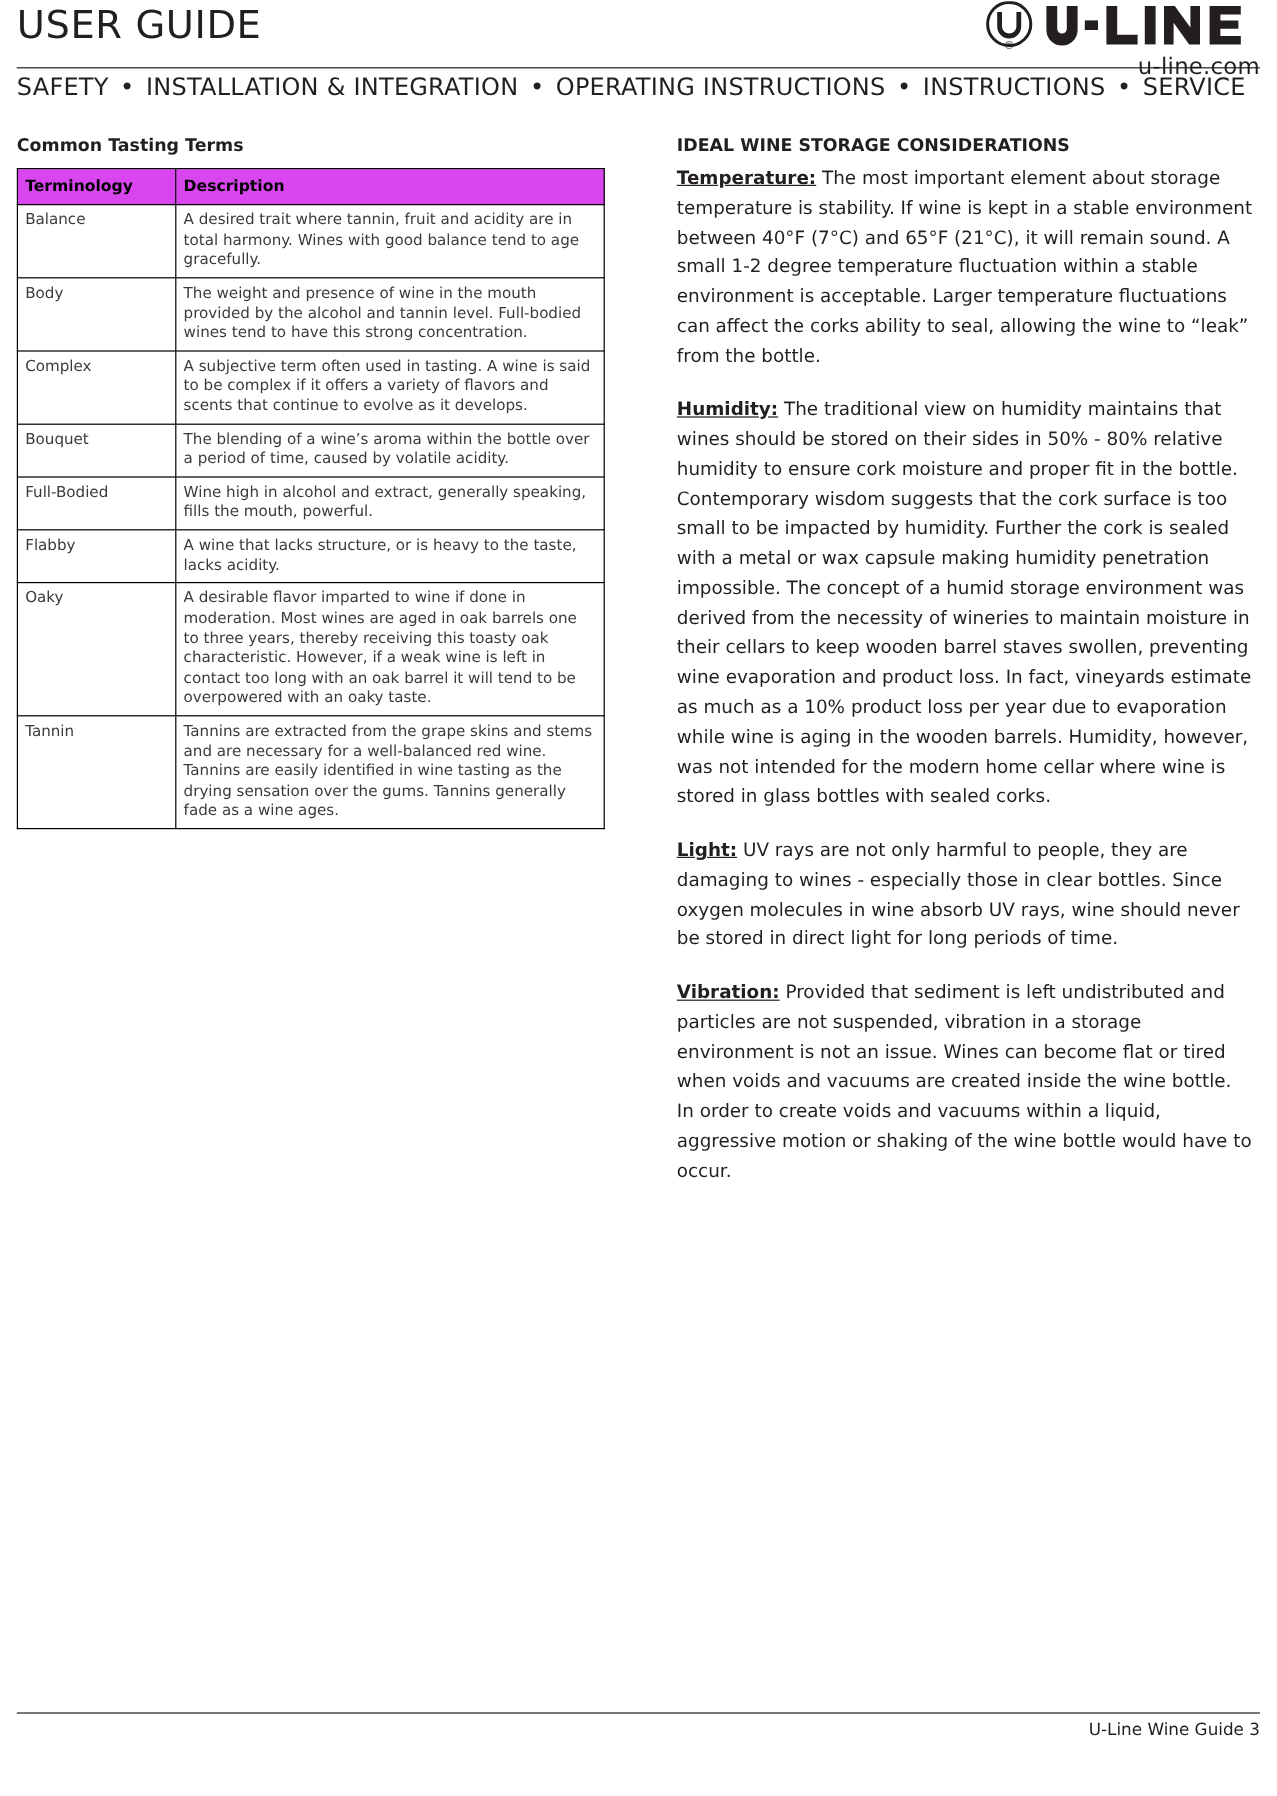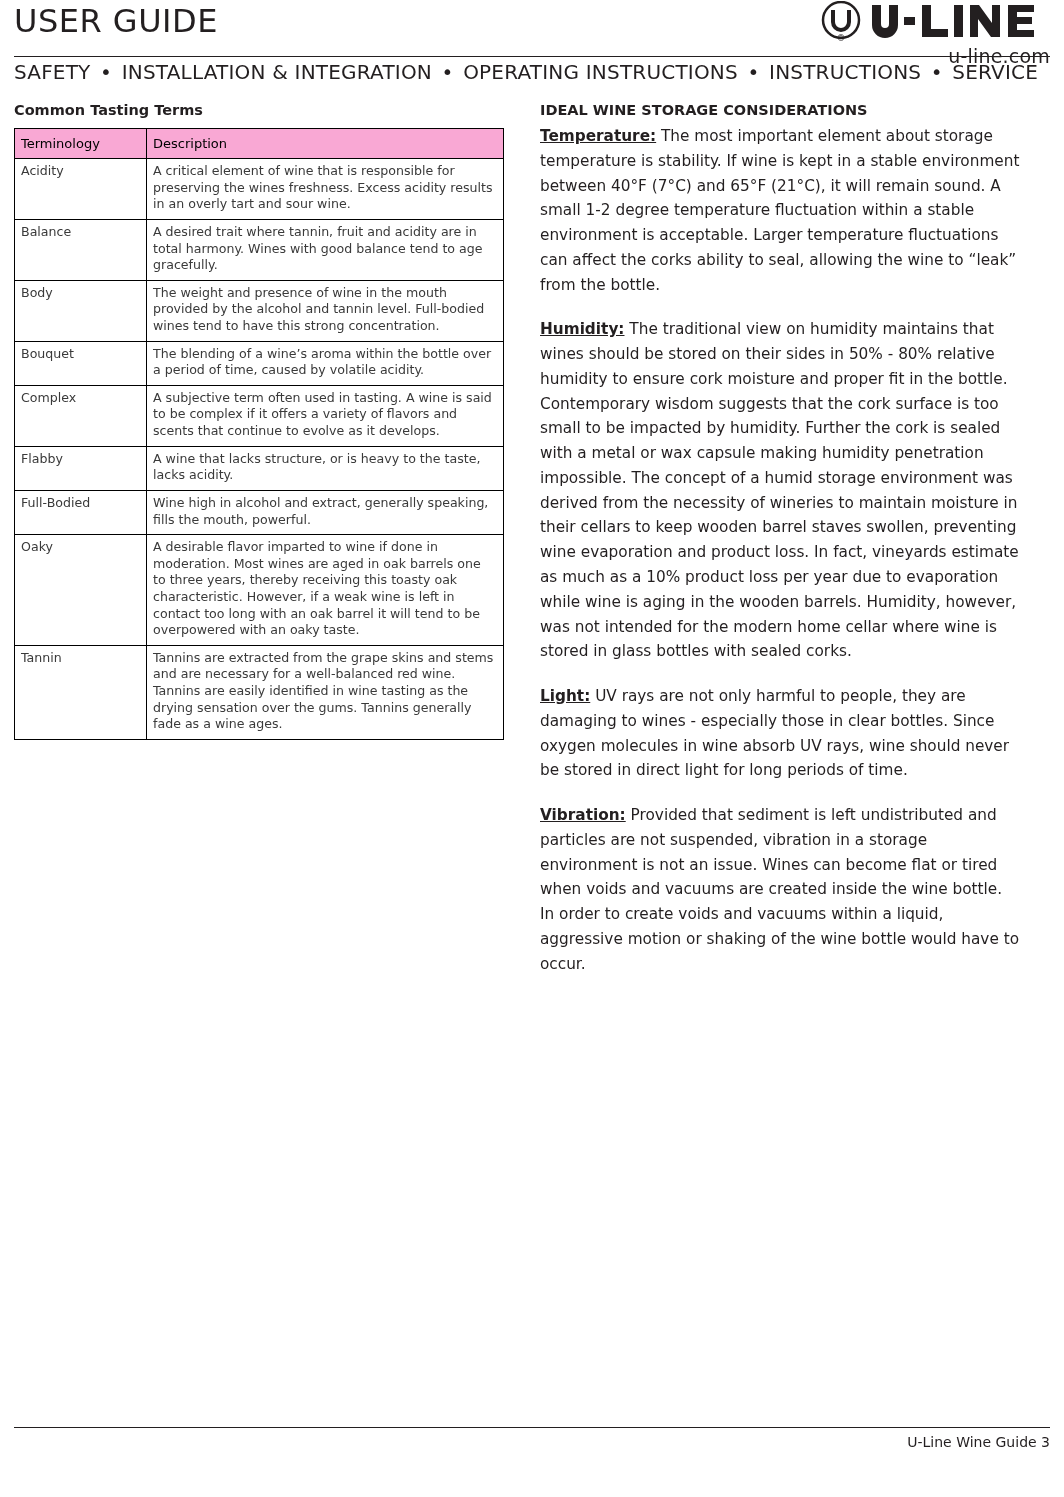--- a/index.html
+++ b/index.html
@@ -74,22 +74,22 @@
     letter-spacing: 0.2px;
     color: #231f20;
     white-space: nowrap;
   }
   .nav .bullet { padding: 0 3px; }
   .nav .active { font-weight: normal; }
 
   
   .columns {
     display: flex;
-    gap: 36px;
-    margin-top: 24px;
+    gap: 60px;
+    margin-top: 36px;
   }
   .col-left { width: 490px; flex: 0 0 490px; }
   .col-right { width: 480px; flex: 0 0 480px; }
 
   .section-heading {
     font-size: 14.5px;
     font-weight: bold;
     margin: 0 0 10px 0;
     color: #231f20;
   }
@@ -102,23 +102,23 @@
     color: #3a3a3a;
   }
   table.terms th, table.terms td {
     border: 1px solid #000;
     padding: 4px 6px 6px 6px;
     text-align: left;
     vertical-align: top;
     line-height: 1.32;
   }
   table.terms thead th {
-    background: #f9a8d4;
+    background: #d946ef;
     color: #000;
-    font-weight: normal;
+    font-weight: bold;
     font-size: 13px;
     padding-top: 6px;
     padding-bottom: 6px;
   }
   table.terms td.term { width: 132px; }
 
   
   .right-heading {
     font-size: 14.5px;
     font-weight: bold;
@@ -202,46 +202,42 @@
 
       <table class="terms">
         <thead>
           <tr>
             <th class="term">Terminology</th>
             <th>Description</th>
           </tr>
         </thead>
         <tbody>
           <tr>
-            <td class="term">Acidity</td>
-            <td>A critical element of wine that is responsible for preserving the wines freshness. Excess acidity results in an overly tart and sour wine.</td>
-          </tr>
-          <tr>
             <td class="term">Balance</td>
             <td>A desired trait where tannin, fruit and acidity are in total harmony. Wines with good balance tend to age gracefully.</td>
           </tr>
           <tr>
             <td class="term">Body</td>
             <td>The weight and presence of wine in the mouth provided by the alcohol and tannin level. Full-bodied wines tend to have this strong concentration.</td>
           </tr>
           <tr>
+            <td class="term">Complex</td>
+            <td>A subjective term often used in tasting. A wine is said to be complex if it offers a variety of flavors and scents that continue to evolve as it develops.</td>
+          </tr>
+          <tr>
             <td class="term">Bouquet</td>
             <td>The blending of a wine’s aroma within the bottle over a period of time, caused by volatile acidity.</td>
           </tr>
           <tr>
-            <td class="term">Complex</td>
-            <td>A subjective term often used in tasting. A wine is said to be complex if it offers a variety of flavors and scents that continue to evolve as it develops.</td>
+            <td class="term">Full-Bodied</td>
+            <td>Wine high in alcohol and extract, generally speaking, fills the mouth, powerful.</td>
           </tr>
           <tr>
             <td class="term">Flabby</td>
             <td>A wine that lacks structure, or is heavy to the taste, lacks acidity.</td>
-          </tr>
-          <tr>
-            <td class="term">Full-Bodied</td>
-            <td>Wine high in alcohol and extract, generally speaking, fills the mouth, powerful.</td>
           </tr>
           <tr>
             <td class="term">Oaky</td>
             <td>A desirable flavor imparted to wine if done in moderation. Most wines are aged in oak barrels one to three years, thereby receiving this toasty oak characteristic. However, if a weak wine is left in contact too long with an oak barrel it will tend to be overpowered with an oaky taste.</td>
           </tr>
           <tr>
             <td class="term">Tannin</td>
             <td>Tannins are extracted from the grape skins and stems and are necessary for a well-balanced red wine. Tannins are easily identified in wine tasting as the drying sensation over the gums. Tannins generally fade as a wine ages.</td>
           </tr>
         </tbody>

